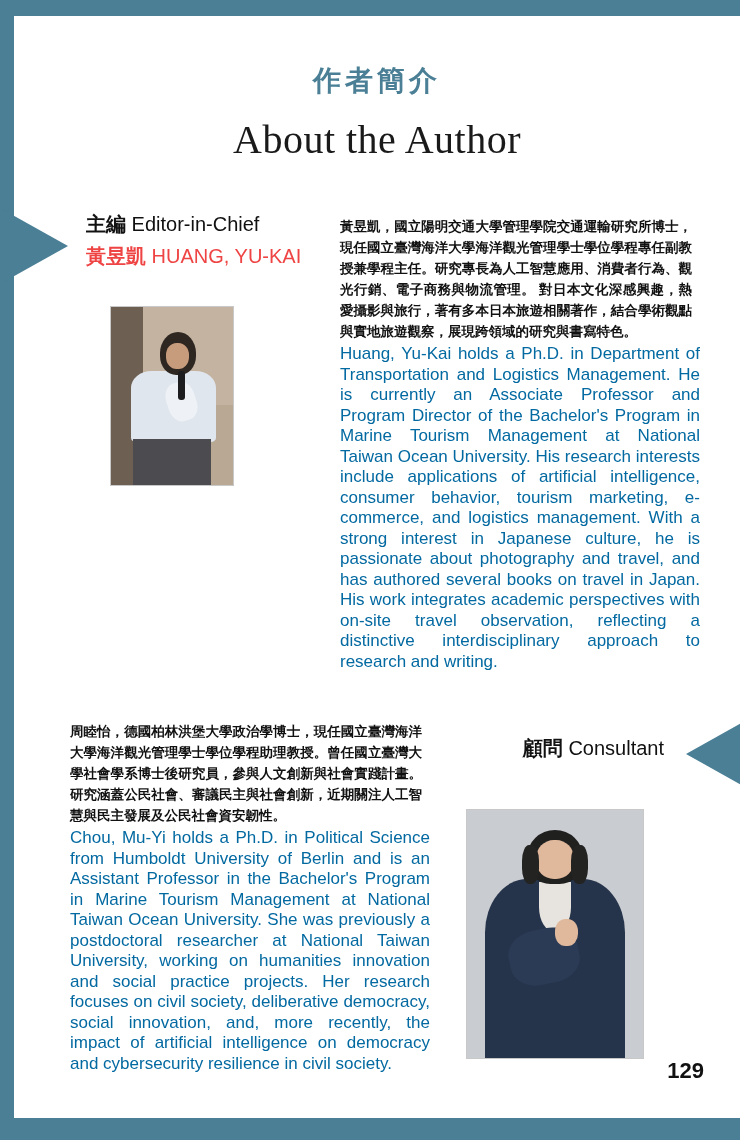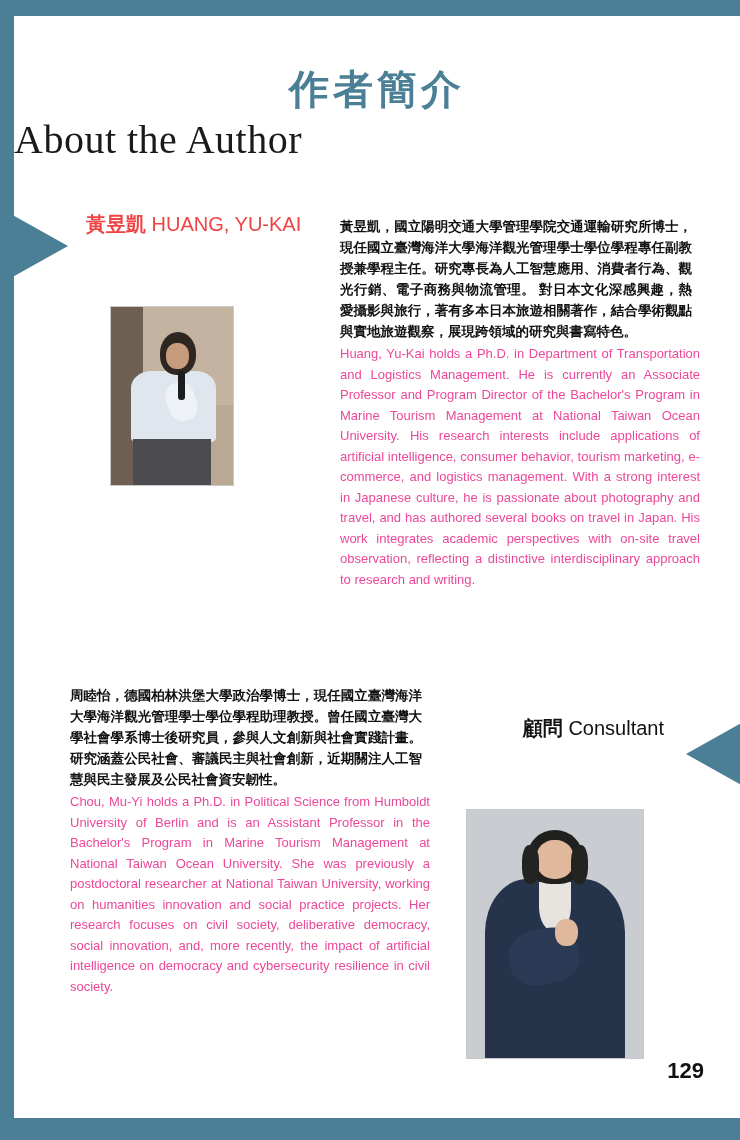--- a/index.html
+++ b/index.html
@@ -30,28 +30,28 @@
     position: absolute; left: 14px; top: 16px;
     width: 726px; height: 1102px;
     background: #ffffff;
   }
 
   
   .title-cn {
     position: absolute; left: 0; top: 46px; width: 726px;
     text-align: center;
     font-family: "Liberation Serif", serif;
-    font-size: 40px;
+    font-size: 28px;
     letter-spacing: 4px;
     color: #4a7f96;
     font-weight: 700;
   }
   .title-en {
     position: absolute; left: 0; top: 100px; width: 726px;
-    text-align: left;
+    text-align: center;
     font-family: "Liberation Serif", serif;
     font-size: 40px;
     color: #1a1a1a;
     letter-spacing: 0.5px;
   }
 
   
   .arrow-left {
     position: absolute;
     left: -14px; top: 192px;
@@ -125,44 +125,44 @@
   .p2-suit { position:absolute; left:10%; top:28%; width:80%; height:72%; background:#26344b; border-radius:30% 30% 0 0; }
   .p2-shirt { position:absolute; left:41%; top:29%; width:18%; height:20%; background:#e7e4df; border-radius:0 0 50% 50%; }
   .p2-arm { position:absolute; left:24%; top:48%; width:40%; height:22%; background:#2c3b55; border-radius:40%; transform:rotate(-12deg); }
   .p2-hand { position:absolute; left:50%; top:44%; width:13%; height:11%; background:#e0b89c; border-radius:45%; }
 
   
   .col-right {
     position: absolute; left: 326px; top: 200px; width: 360px;
   }
   .col-left {
-    position: absolute; left: 56px; top: 669px; width: 360px;
+    position: absolute; left: 56px; top: 705px; width: 360px;
   }
   p.cn {
     margin: 0 8px 2px 0;
     font-family: "Liberation Serif", serif;
     font-size: 13.5px;
     line-height: 21px;
     color: #111;
     text-align: justify;
     text-justify: inter-character;
     font-weight: 600;
   }
   p.en {
     margin: 0;
     font-family: "Liberation Sans", sans-serif;
-    font-size: 13px;
+    font-size: 17px;
     line-height: 20.5px;
-    color: #ec4899;
+    color: #0369a1;
     text-align: justify;
   }
 
   
   .sec2-names {
-    position: absolute; right: 76px; top: 696px; width: 300px;
+    position: absolute; right: 76px; top: 716px; width: 300px;
     text-align: right;
   }
 
   .page-number {
     position: absolute; right: 36px; bottom: 34px;
     font-family: "Liberation Sans", sans-serif;
     font-size: 22px;
     font-weight: 700;
     color: #111;
   }
@@ -176,20 +176,24 @@
 
 <div class="page-body">
 
   <div class="title-cn">作者簡介</div>
   <div class="title-en">About the Author</div>
 
   <div class="arrow-left"></div>
   <div class="arrow-right"></div>
 
   <div class="sec1-names">
+    <div class="role-line">
+      <span class="role-cn">主編</span>
+      <span>Editor-in-Chief</span>
+    </div>
     <div class="name-line">
       <span class="role-cn">黃昱凱</span>
       <span>HUANG, YU-KAI</span>
     </div>
   </div>
 
   <div class="photo1">
     <div class="p1-bg ph-figure" style="inset:0"></div>
     <div class="p1-wall ph-figure"></div>
     <div class="p1-dark ph-figure"></div>

